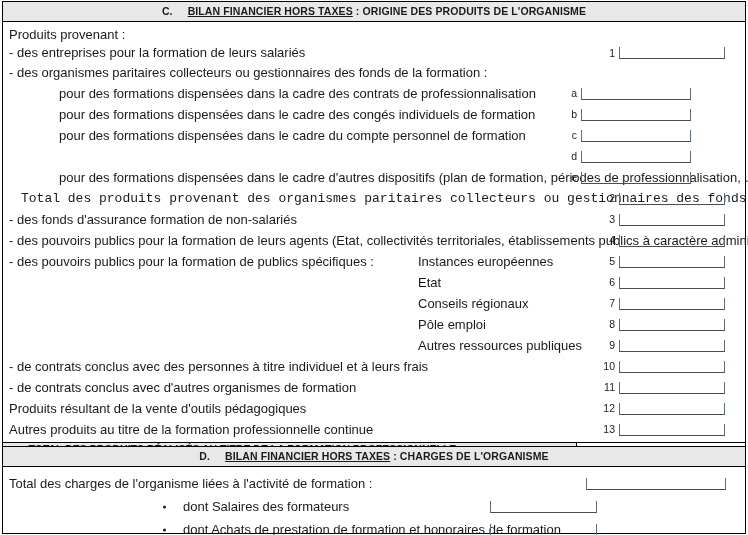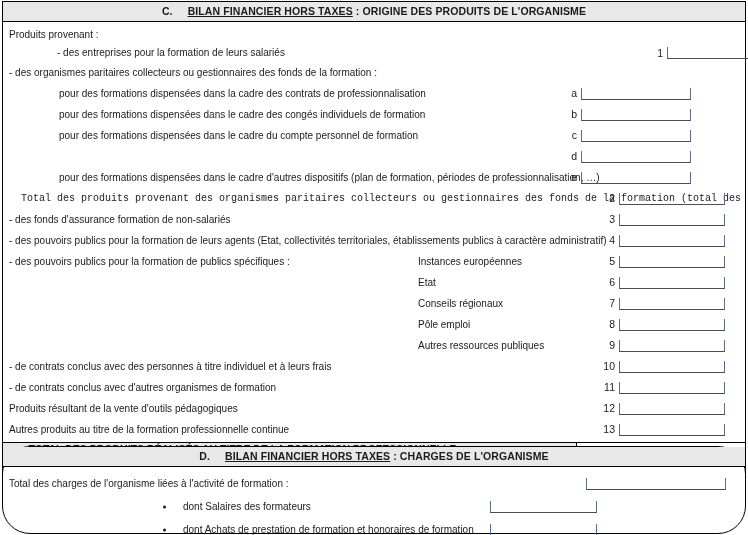--- a/index.html
+++ b/index.html
@@ -40,21 +40,21 @@
     height: 21px;
     line-height: 21px;
     font-size: 10.5px;
     white-space: nowrap;
   }
   .row.tall { height: 23px; line-height: 23px; }
 
   .lbl {
     position: absolute;
     top: 0;
-    font-size: 10px;
+    font-size: 13px;
     line-height: inherit;
   }
   .lbl.indent1 { left: 6px; }
   .lbl.indent2 { left: 18px; font-family: Liberation Mono, monospace; }
   .lbl.indent3 { left: 56px; }
   .lbl.mid { left: 415px; }
 
   
   .field-wrap {
     position: absolute;
@@ -120,21 +120,21 @@
     flex: 0 0 168px;
     background: #fff;
     display: flex;
     align-items: center;
     justify-content: center;
   }
   .total-title { font-weight: bold; font-size: 10.5px; }
   .total-sub { font-weight: normal; font-size: 9.5px; }
 
   
-  #sectionD { position: absolute; left: 2px; top: 446px; width: 744px; height: 88px; border-radius: 28px; }
+  #sectionD { position: absolute; left: 2px; top: 446px; width: 744px; height: 88px; }
   #sectionD .body { padding: 5px 0 0 0; }
 
   .bullet {
     position: absolute;
     left: 160px;
     top: 50%;
     transform: translateY(-50%);
     width: 3px; height: 3px;
     background: #1a1a1a;
     border-radius: 50%;
@@ -150,21 +150,21 @@
     <div class="section-header">
       <span>C. </span><u>BILAN FINANCIER HORS TAXES</u><span> : ORIGINE DES PRODUITS DE L'ORGANISME</span>
     </div>
 
     <div class="body">
 
       <div class="row" style="height:17px;line-height:17px;">
         <span class="lbl indent1">Produits provenant :</span>
       </div>
 
-      <div class="row" style="height:20px;line-height:20px;margin-left:48px;">
+      <div class="row" style="height:20px;line-height:20px;">
         <span class="lbl indent1">- des entreprises pour la formation de leurs salariés</span>
         <span class="field-wrap" style="left:596px;">
           <span class="field-num" style="width:16px;">1</span>
           <span class="bracket" style="width:106px;"></span>
         </span>
       </div>
 
       <div class="row" style="height:20px;line-height:20px;">
         <span class="lbl indent1">- des organismes paritaires collecteurs ou gestionnaires des fonds de la formation :</span>
       </div>

